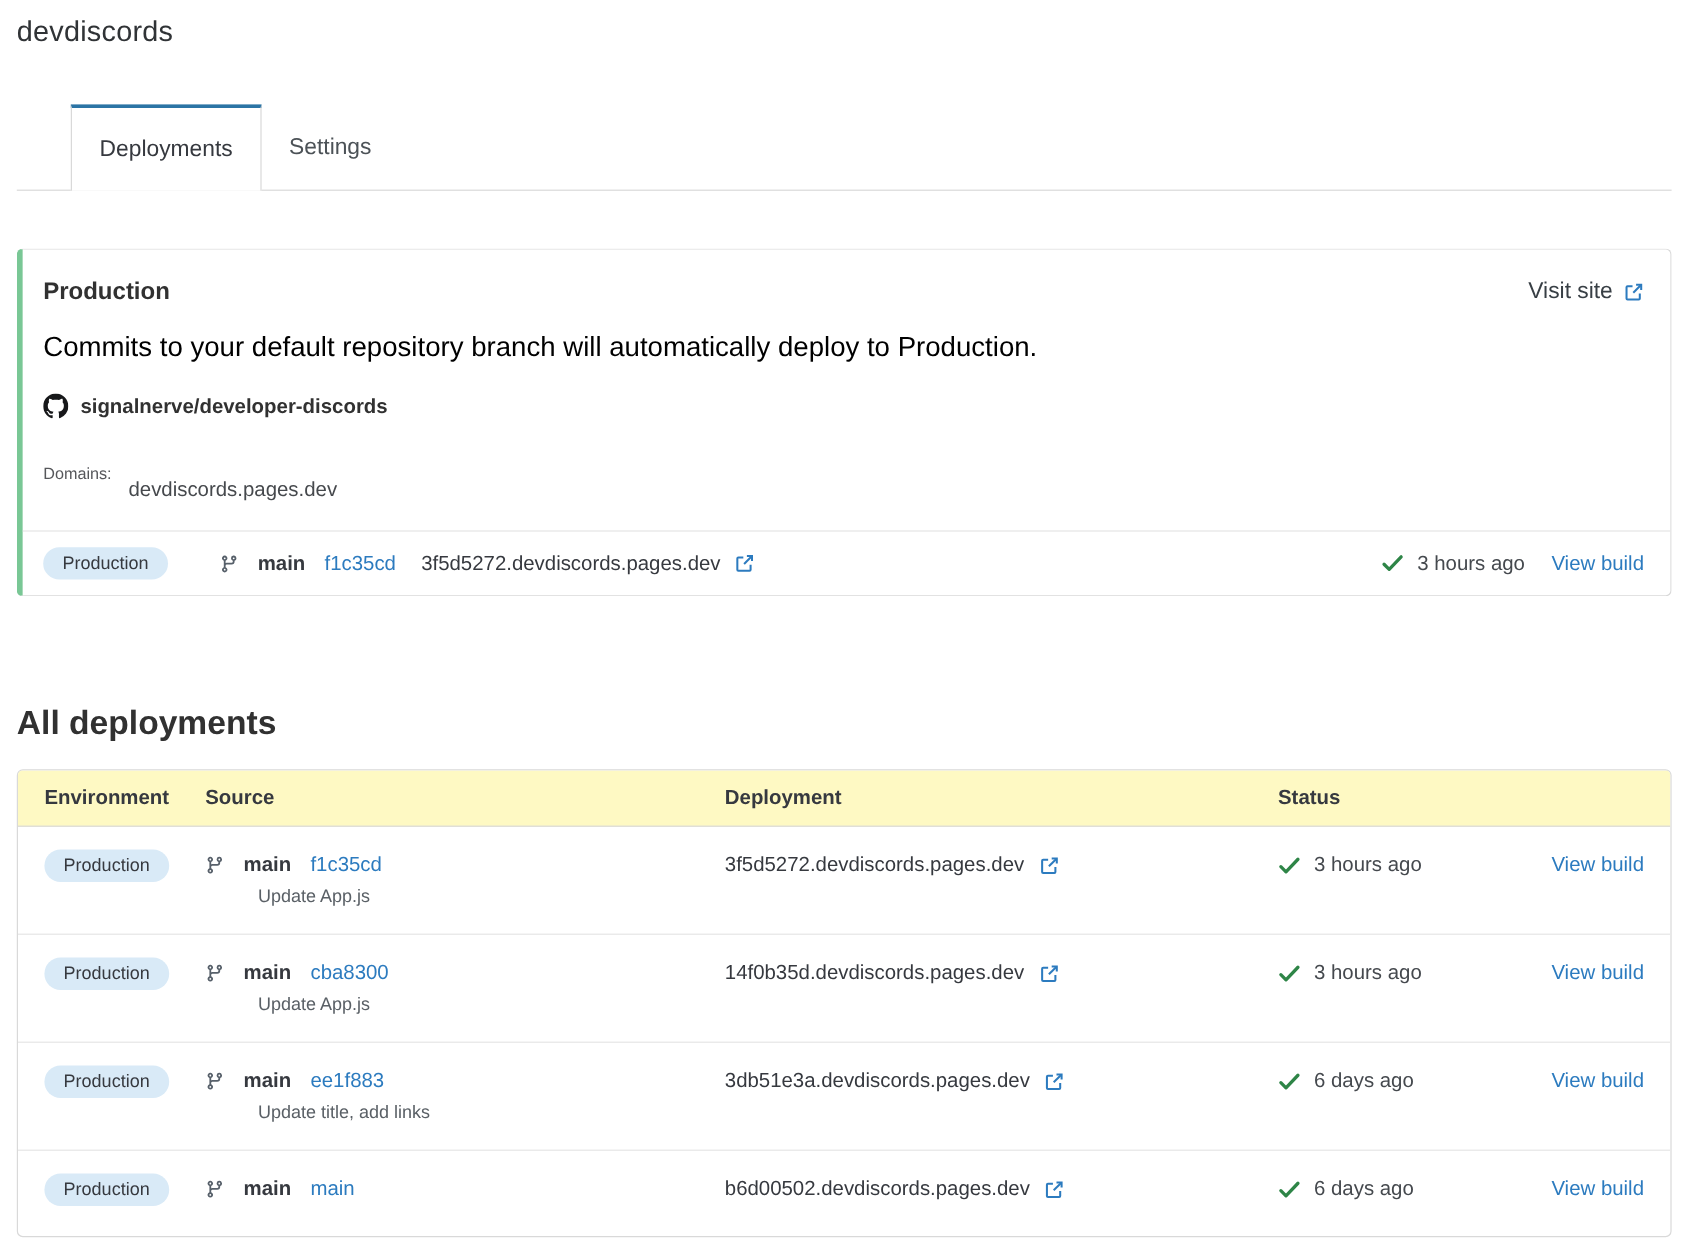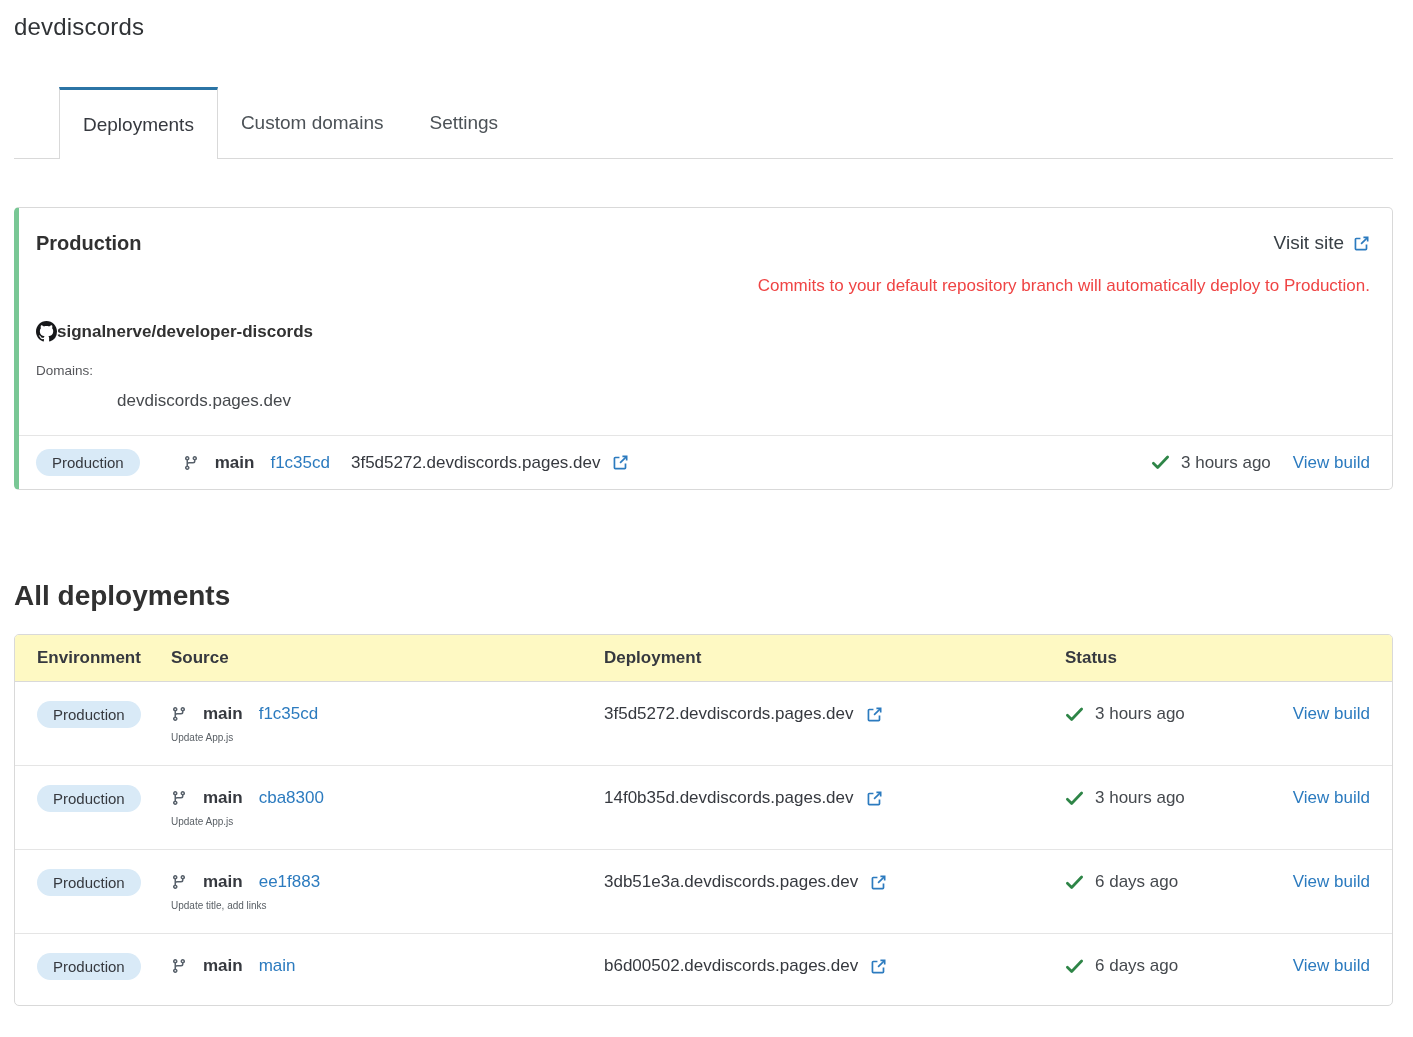--- a/index.html
+++ b/index.html
@@ -30,24 +30,24 @@
 
   
   .card {
     margin-top:48px; border:1px solid #d9d9d9; border-left:5px solid #79c795;
     border-radius:5px;
   }
   .card-top { padding:24px 22px 24px 17px; }
   .card-head { display:flex; justify-content:space-between; align-items:flex-start; }
   .card-title { font-size:20px; font-weight:600; color:#313131; margin:0; }
   .visit-site { display:flex; align-items:center; gap:9px; text-decoration:none; color:#383f45; font-size:19px; cursor:pointer; }
-  .card-desc { margin-top:21px; color:#ef4444; font-size:17px;text-align:right; }
-  .repo-row { margin-top:25px; display:flex; align-items:center; }
+  .card-desc { margin-top:21px; color:#000000; font-size:23px; }
+  .repo-row { margin-top:25px; display:flex; align-items:center; gap:10px; }
   .repo-name { font-weight:700; font-size:17px; color:#313131; }
-  .domains-row { margin-top:21px; display:flex; align-items:flex-start; gap:24px; }
+  .domains-row { margin-top:21px; display:flex; align-items:center; gap:14px; }
   .domains-label { font-size:13.5px; color:#56575b; }
   .domains-value { font-size:17px; color:#46494d;margin-top:28px; }
 
   .card-deploy-row {
     border-top:1px solid #e5e5e5; padding:13px 22px 13px 17px;
     display:flex; align-items:center;
   }
   .badge {
     display:inline-block; background:#d9eaf7; color:#36393f;
     font-size:15px; padding:5px 16px; border-radius:15px; white-space:nowrap;
@@ -74,37 +74,36 @@
     padding:0 22px; align-items:start;
   }
   .thead {
     background:#fef9c3; border-bottom:1px solid #d9d9d9;
     font-weight:600; font-size:17px; color:#36393f;
     padding-top:13px; padding-bottom:13px; align-items:center;
   }
   .trow { padding-top:22px; padding-bottom:22px; border-bottom:1px solid #e5e5e5; }
   .trow:last-child { border-bottom:none; }
   .cell-source .source-line { display:flex; align-items:center; gap:16px; }
-  .commit-msg { margin-top:8px; font-size:10px; color:#5a6066; }
+  .commit-msg { margin-top:8px; font-size:15px; color:#5a6066;margin-left:44px; }
   .commit-msg:empty { display:none; }
   .cell-deploy { display:flex; align-items:center; gap:12px; }
   .cell-status { display:flex; align-items:center; gap:11px; }
   .cell-action { text-align:right; }
   .cell-env .badge { position:relative; top:-3px; }
 </style>
 </head>
 <body>
 
 <div class="page">
 
   <h1 class="page-title">devdiscords</h1>
 
   <div class="tabbar">
     <div class="tab active">Deployments</div>
-    <div class="tab">Custom domains</div>
     <div class="tab">Settings</div>
   </div>
 
   <div class="card">
     <div class="card-top">
       <div class="card-head">
         <h2 class="card-title">Production</h2>
         <a class="visit-site">
           <span>Visit site</span>
           <span class="icon">

